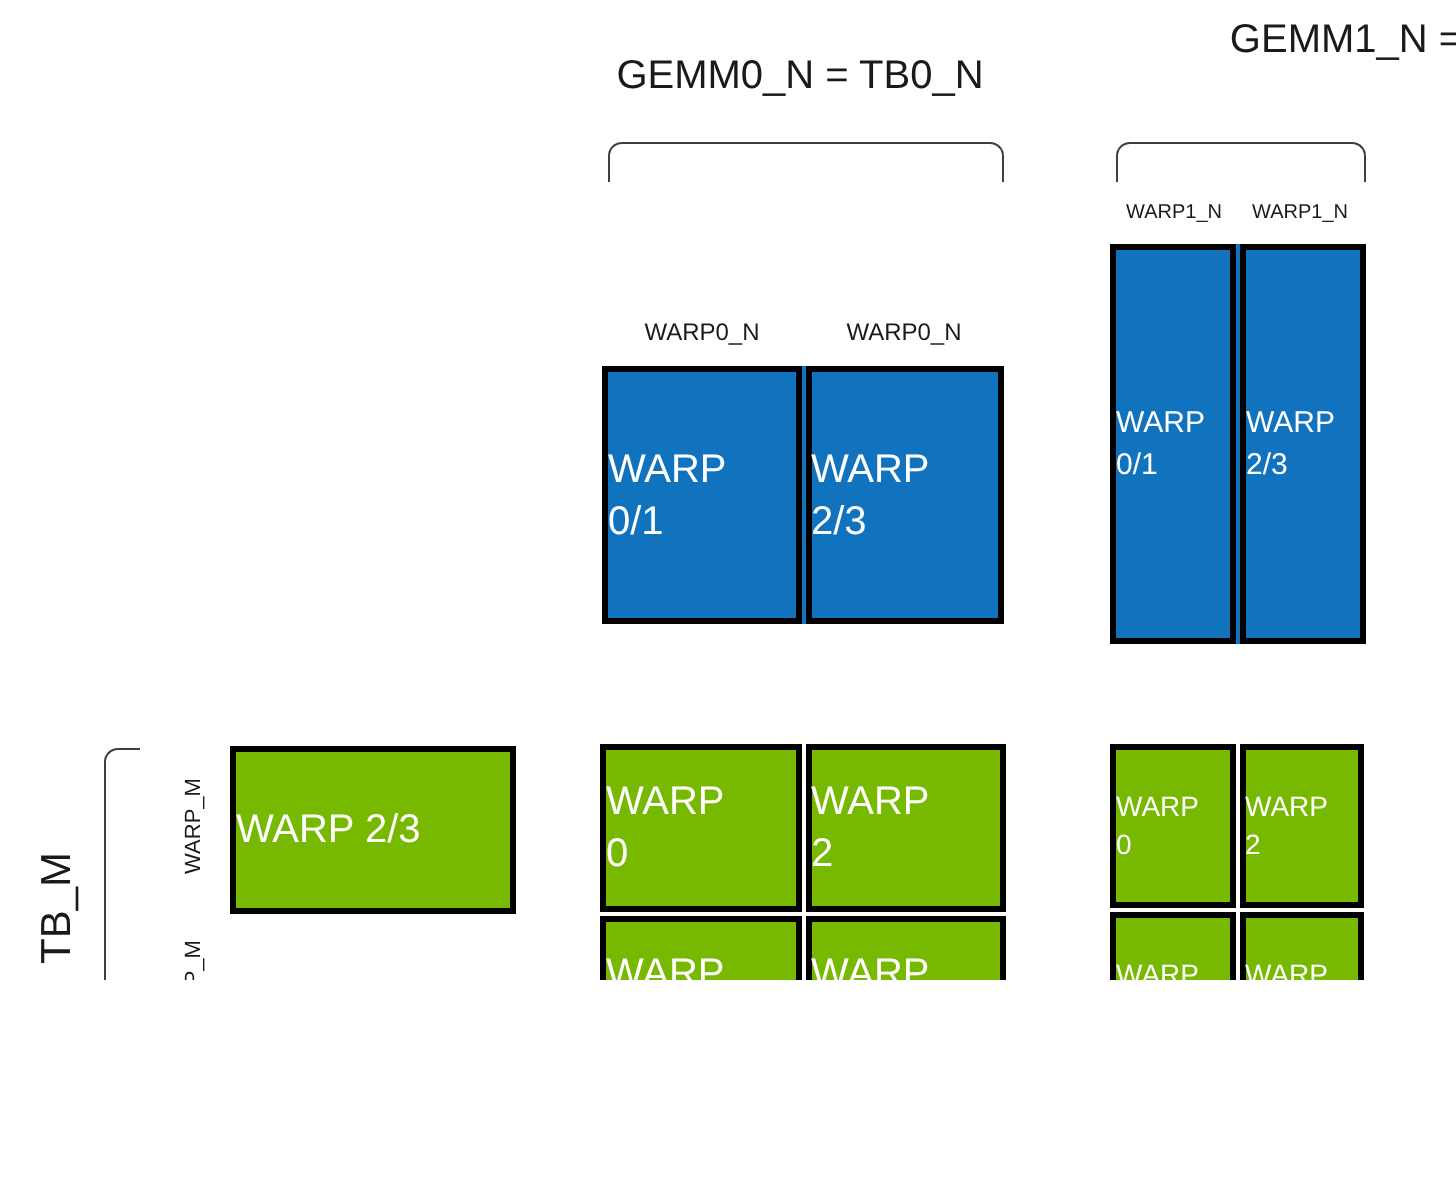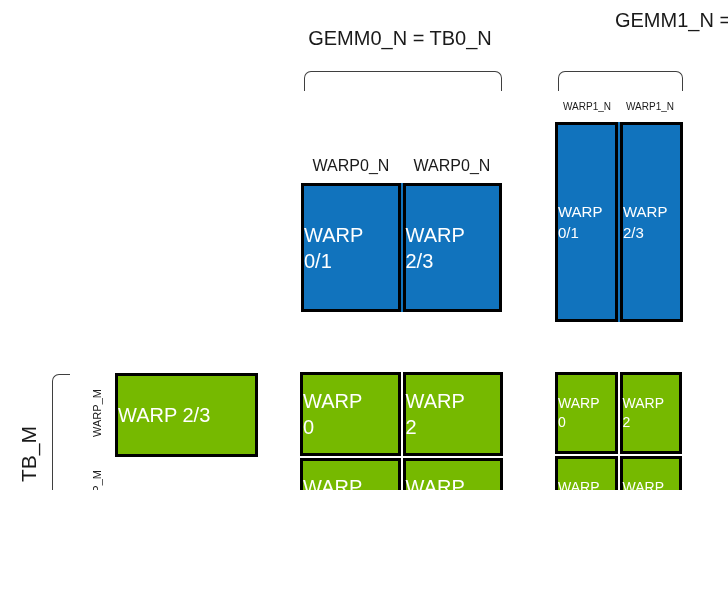--- a/index.html
+++ b/index.html
@@ -27,21 +27,21 @@
     color: var(--text_dark);
     font-size: 20px;
     line-height: 28px;
     white-space: nowrap;
   }
   .title-line { display: block; }
 
   
   .dim-label {
     color: var(--text_dark);
-    font-size: 16px;
+    font-size: 12px;
     line-height: 14px;
     text-align: center;
     white-space: nowrap;
   }
   .dim-label.small { font-size: 10px; }
 
   
   .bracket-top {
     border-top: 1.5px solid var(--bracket);
     border-left: 1.5px solid var(--bracket);

